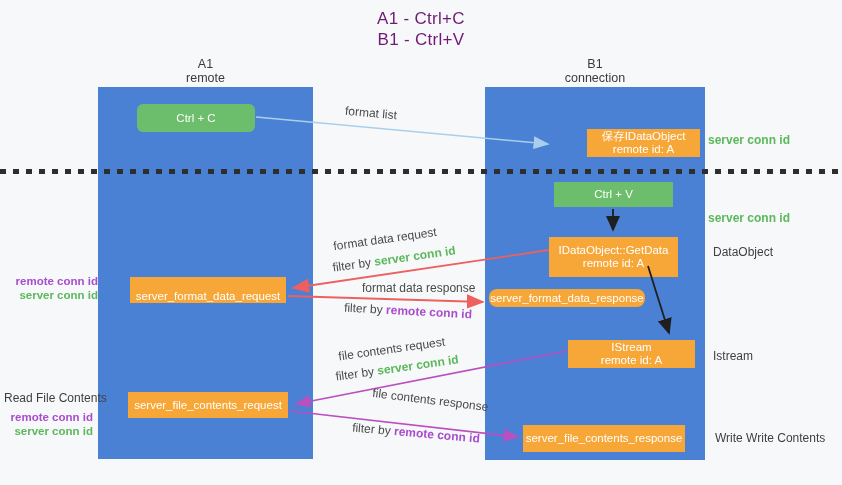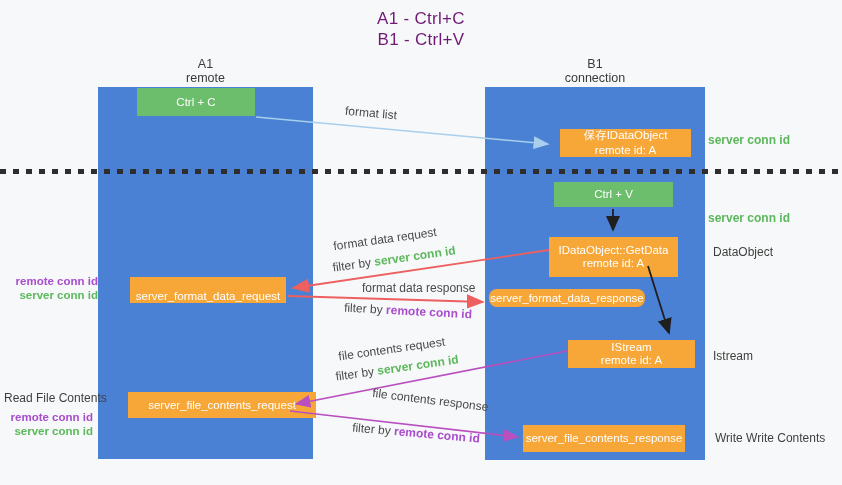--- a/index.html
+++ b/index.html
@@ -19,28 +19,28 @@
   .col-header.right{left:485px; width:220px;}
 
   .dotted{position:absolute; left:0; top:169px; width:842px; height:5px; z-index:4;
           background:repeating-linear-gradient(90deg,#2e2e2e 0 6px, transparent 6px 13px);}
 
   .node{position:absolute; z-index:5; color:#fff; text-align:center; font-size:11.5px;
         display:flex; flex-direction:column; justify-content:center; line-height:13px;}
   .node.green{background:#6cbe6c;}
   .node.orange{background:#f7a738;}
 
-  .n-ctrlc{left:137px; top:88px; width:118px; height:28px;}
-  .n-save{left:560px; top:129px; width:131px; height:28px;justify-content:space-between;}
+  .n-ctrlc{left:137px; top:104px; width:118px; height:28px;border-radius:6px;}
+  .n-save{left:587px; top:129px; width:113px; height:28px;}
   .n-ctrlv{left:554px; top:182px; width:119px; height:25px;}
   .n-getdata{left:549px; top:237px; width:129px; height:40px;}
   .n-fmtreq{left:130px; top:277px; width:156px; height:26px;justify-content:flex-end;}
   .n-fmtres{left:489px; top:289px; width:156px; height:18px;border-radius:8px;}
   .n-istream{left:568px; top:340px; width:127px; height:28px;}
-  .n-filereq{left:128px; top:392px; width:188px; height:26px;}
+  .n-filereq{left:128px; top:392px; width:160px; height:26px;}
   .n-fileres{left:523px; top:425px; width:162px; height:27px;align-items:center;}
 
   svg.arrows{position:absolute; left:0; top:0; z-index:6; pointer-events:none;}
 
   .lbl{position:absolute; z-index:7; font-size:12px; color:#4a4a4a; white-space:nowrap;}
   .green-text{color:#5cb85c; font-weight:bold;}
   .purple-text{color:#a94ccd; font-weight:bold;}
 
   .ann{position:absolute; z-index:7; font-size:12px; color:#3f3f3f; white-space:nowrap;}
   .ann.bold-green{color:#5cb85c; font-weight:bold;}

